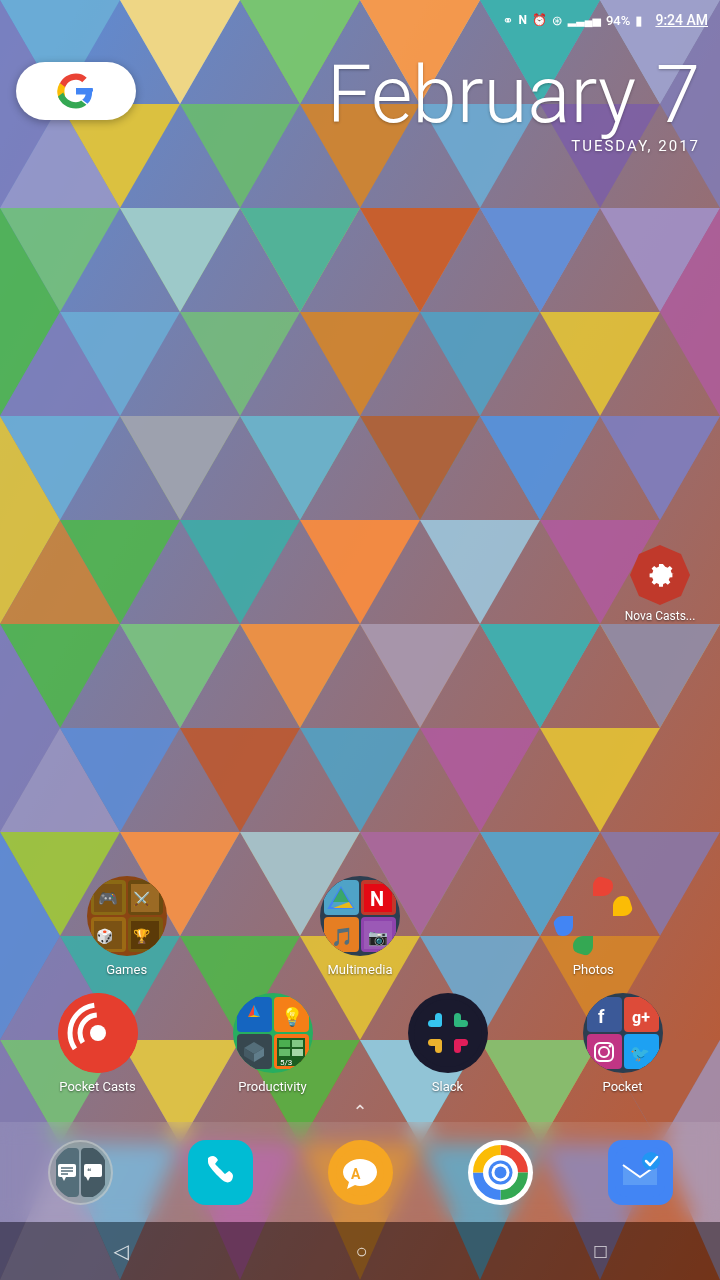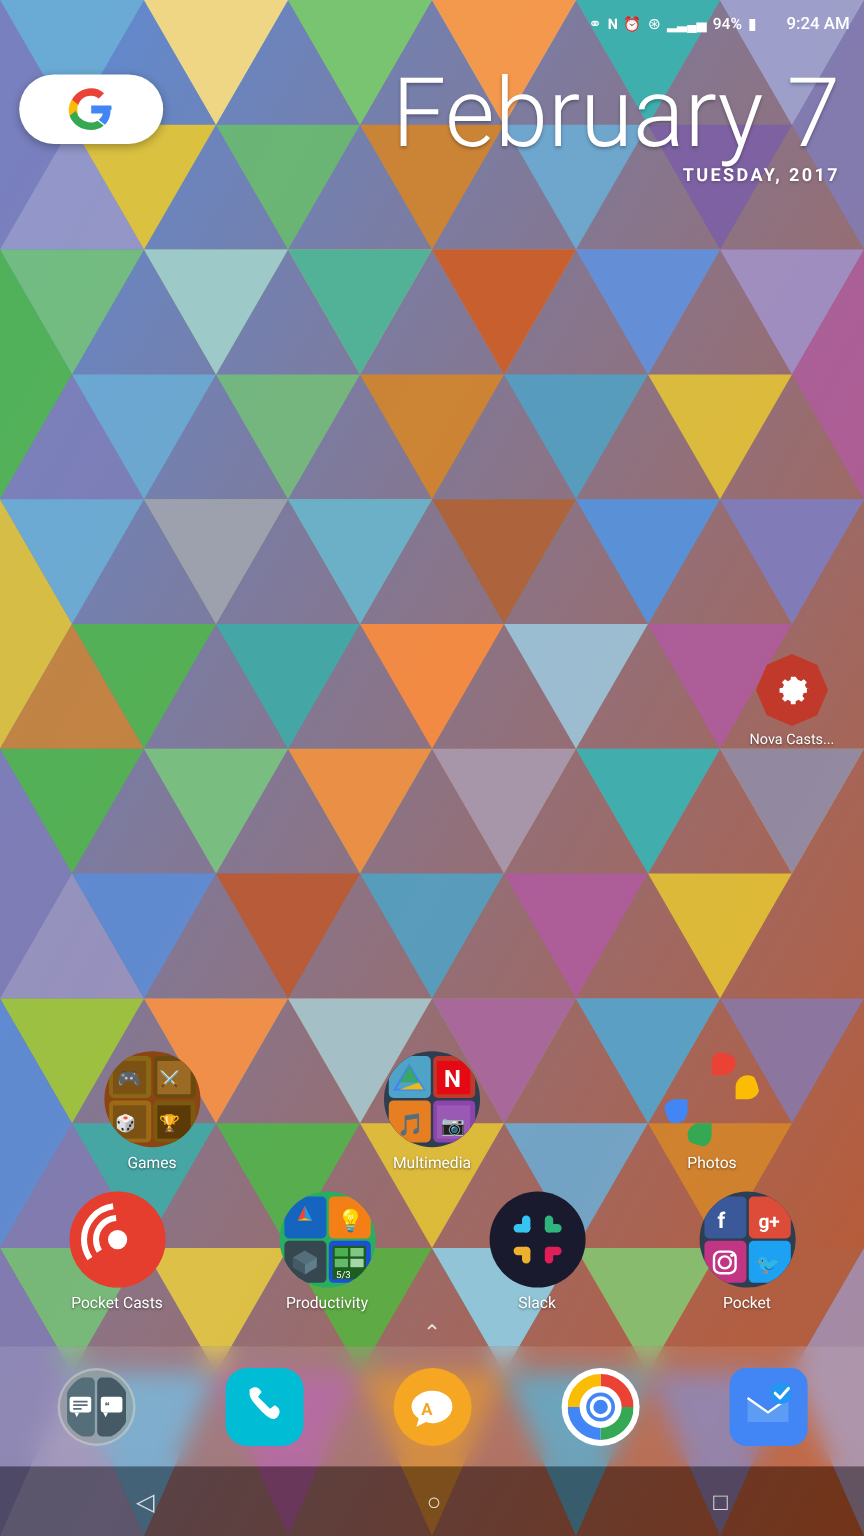--- a/index.html
+++ b/index.html
@@ -56,21 +56,21 @@
     #date-day {
       font-size: 80px;
       font-weight: 300;
       line-height: 1;
       text-align: right;
     }
 
     #date-weekday {
       font-size: 15px;
       letter-spacing: 2px;
-      font-weight: 700;
+      font-weight: 400;
       margin-top: 2px;
     }
 
     
     #google-search {
       position: absolute;
       top: 62px;
       left: 16px;
       z-index: 5;
       width: 120px;
@@ -445,21 +445,21 @@
 
     <span style="font-size:12px;">⏰</span>
 
     <span style="font-size:13px;">⊛</span>
 
     <span style="font-size:11px;">▂▃▄▅</span>
 
     <span style="font-size:13px;">94%</span>
     <span style="font-size:13px;">▮</span>
 
-    <span style="font-size:14px; margin-left:20px;">9:24 AM</span>
+    <span style="font-size:14px; margin-left:8px;text-decoration:underline;">9:24 AM</span>
   </div>
 </div>
 
 <div id="google-search">
   <svg class="google-g" viewBox="0 0 46 46">
     <path d="M23 10.2c3.4 0 5.8 1.5 7.1 2.7l5.2-5.1C32.3 4.8 28 3 23 3 14.6 3 7.5 7.8 4.3 14.7l6.1 4.7c1.4-4.3 5.4-9.2 12.6-9.2z" fill="#EA4335"></path>
     <path d="M42.6 23.5c0-1.6-.1-2.8-.4-4H23v7.6h11.1c-.5 2.6-1.9 4.6-4 6l6.1 4.7c3.6-3.3 5.4-8.2 5.4-14.3z" fill="#4285F4"></path>
     <path d="M10.4 27.6A13 13 0 0 1 9.7 23c0-1.6.3-3.2.7-4.6L4.3 13.7A22.6 22.6 0 0 0 1.4 23c0 3.6.9 7 2.9 10l6.1-4.7z" fill="#FBBC05"></path>
     <path d="M23 43c4.9 0 9-1.6 12-4.3l-6.1-4.7c-1.6 1.1-3.6 1.8-5.9 1.8-7.1 0-13-4.8-14.6-11.2L2.3 29.3C5.5 38.1 13.6 43 23 43z" fill="#34A853"></path>
     <path d="M23 23h19.6v.5H23z" fill="none"></path>
@@ -609,21 +609,21 @@
           </div>
           <div class="folder-cell" style="background:#37474f;">
 
             <svg width="28" height="28" viewBox="0 0 28 28">
               <rect width="28" height="28" fill="#37474f"></rect>
               <polygon points="14,4 24,10 14,16 4,10" fill="#546e7a"></polygon>
               <polygon points="4,10 14,16 14,24 4,18" fill="#455a64"></polygon>
               <polygon points="24,10 14,16 14,24 24,18" fill="#607d8b"></polygon>
             </svg>
           </div>
-          <div class="folder-cell" style="background:#1d4ed8;">
+          <div class="folder-cell" style="background:#f97316;">
 
             <svg width="28" height="28" viewBox="0 0 28 28">
               <rect width="28" height="28" fill="#1b5e20"></rect>
               <rect x="2" y="2" width="11" height="7" fill="#4caf50"></rect>
               <rect x="15" y="2" width="11" height="7" fill="#81c784"></rect>
               <rect x="2" y="11" width="11" height="7" fill="#66bb6a"></rect>
               <rect x="15" y="11" width="11" height="7" fill="#a5d6a7"></rect>
               <text x="3" y="27" font-size="8" fill="white">5/3</text>
             </svg>
           </div>

